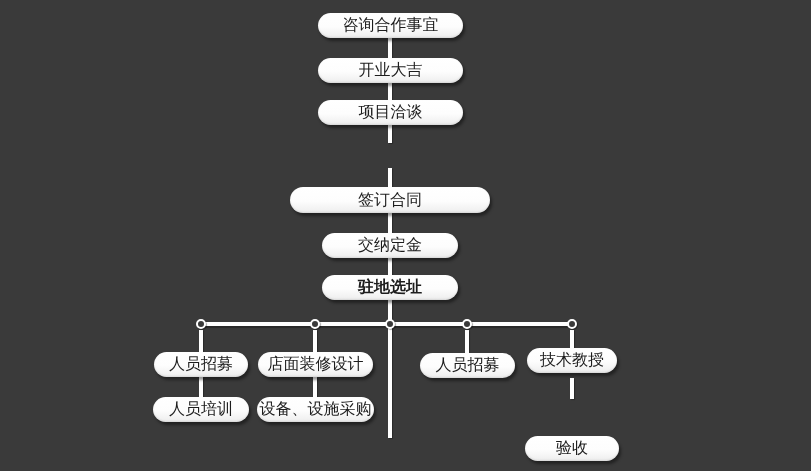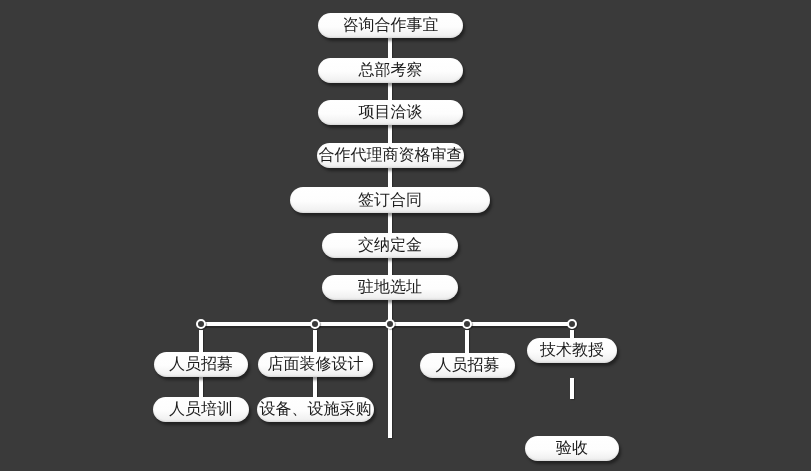--- a/index.html
+++ b/index.html
@@ -82,30 +82,29 @@
   <div class="vline" style="left:313px;top:377px;height:20px;"></div>
   <div class="vline" style="left:570px;top:378px;height:21px;"></div>
 
   <div class="dot" style="left:196px;top:319px;"></div>
   <div class="dot" style="left:310px;top:319px;"></div>
   <div class="dot" style="left:385px;top:319px;"></div>
   <div class="dot" style="left:462px;top:319px;"></div>
   <div class="dot" style="left:567px;top:319px;"></div>
 
   <div class="pill" style="left:318px;top:13px;width:145px;">咨询合作事宜</div>
-  <div class="pill" style="left:318px;top:58px;width:145px;">总部考察</div>
+  <div class="pill" style="left:318px;top:58px;width:145px;">开业大吉</div>
   <div class="pill" style="left:318px;top:100px;width:145px;">项目洽谈</div>
-  <div class="pill" style="left:317px;top:143px;width:147px;">合作代理商资格审查</div>
   <div class="pill lg" style="left:290px;top:187px;width:200px;">签订合同</div>
   <div class="pill" style="left:322px;top:233px;width:136px;">交纳定金</div>
-  <div class="pill" style="left:322px;top:275px;width:136px;">驻地选址</div>
+  <div class="pill" style="left:322px;top:275px;width:136px;font-weight:bold;">驻地选址</div>
 
   <div class="pill" style="left:154px;top:352px;width:94px;">人员招募</div>
   <div class="pill" style="left:258px;top:352px;width:115px;font-family:Liberation Mono, monospace;">店面装修设计</div>
   <div class="pill" style="left:420px;top:353px;width:95px;">人员招募</div>
-  <div class="pill" style="left:527px;top:338px;width:90px;">技术教授</div>
+  <div class="pill" style="left:527px;top:348px;width:90px;">技术教授</div>
 
   <div class="pill" style="left:153px;top:397px;width:96px;">人员培训</div>
   <div class="pill" style="left:257px;top:397px;width:117px;text-align:center;">设备、设施采购</div>
   <div class="pill" style="left:525px;top:399px;width:94px;margin-top:37px;">验收</div>
 
 
 </div>
 
 </body></html>

